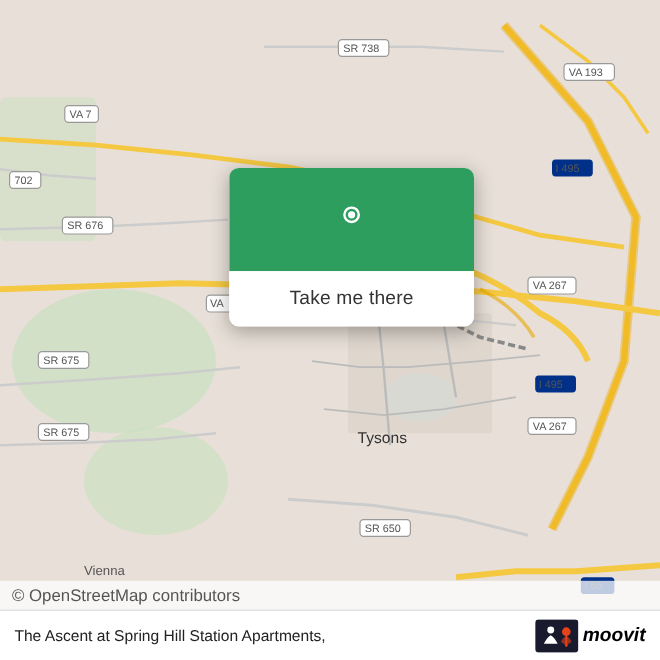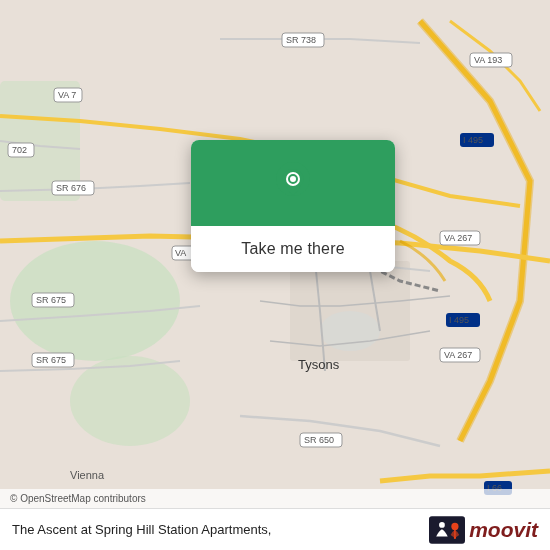--- a/index.html
+++ b/index.html
@@ -81,21 +81,21 @@
       letter-spacing: 0.01em;
     }
 
     
     #attribution-bar {
       position: absolute;
       bottom: 42px;
       left: 0;
       right: 0;
       padding: 4px 10px;
-      font-size: 10px;
+      font-size: 14px;
       color: #555;
       background: rgba(255,255,255,0.75);
       display: flex;
       align-items: center;
       gap: 3px;
     }
 
     
     #info-bar {
       position: absolute;
@@ -265,16 +265,16 @@
         <circle cx="18" cy="12" r="4" fill="white"></circle>
 
         <path d="M10,28 Q14,20 18,18 Q22,20 26,28Z" fill="white"></path>
 
         <circle cx="36" cy="14" r="5" fill="#e8421a"></circle>
         <path d="M36,19 L36,30" stroke="#e8421a" stroke-width="2"></path>
         <path d="M36,19 Q31,22 30,26 Q33,28 36,30 Q39,28 42,26 Q41,22 36,19Z" fill="#e8421a" opacity="0.6"></path>
 
         <circle cx="36" cy="30" r="1.5" fill="#e8421a"></circle>
       </svg>
-      <span style="font-size:21px; font-weight:bold; color:#7f1d1d; font-style:italic;">moovit</span>
+      <span style="font-size:16px; font-weight:bold; color:#000000; font-style:italic;">moovit</span>
     </div>
   </div>
 </div>
 
 </body></html>

